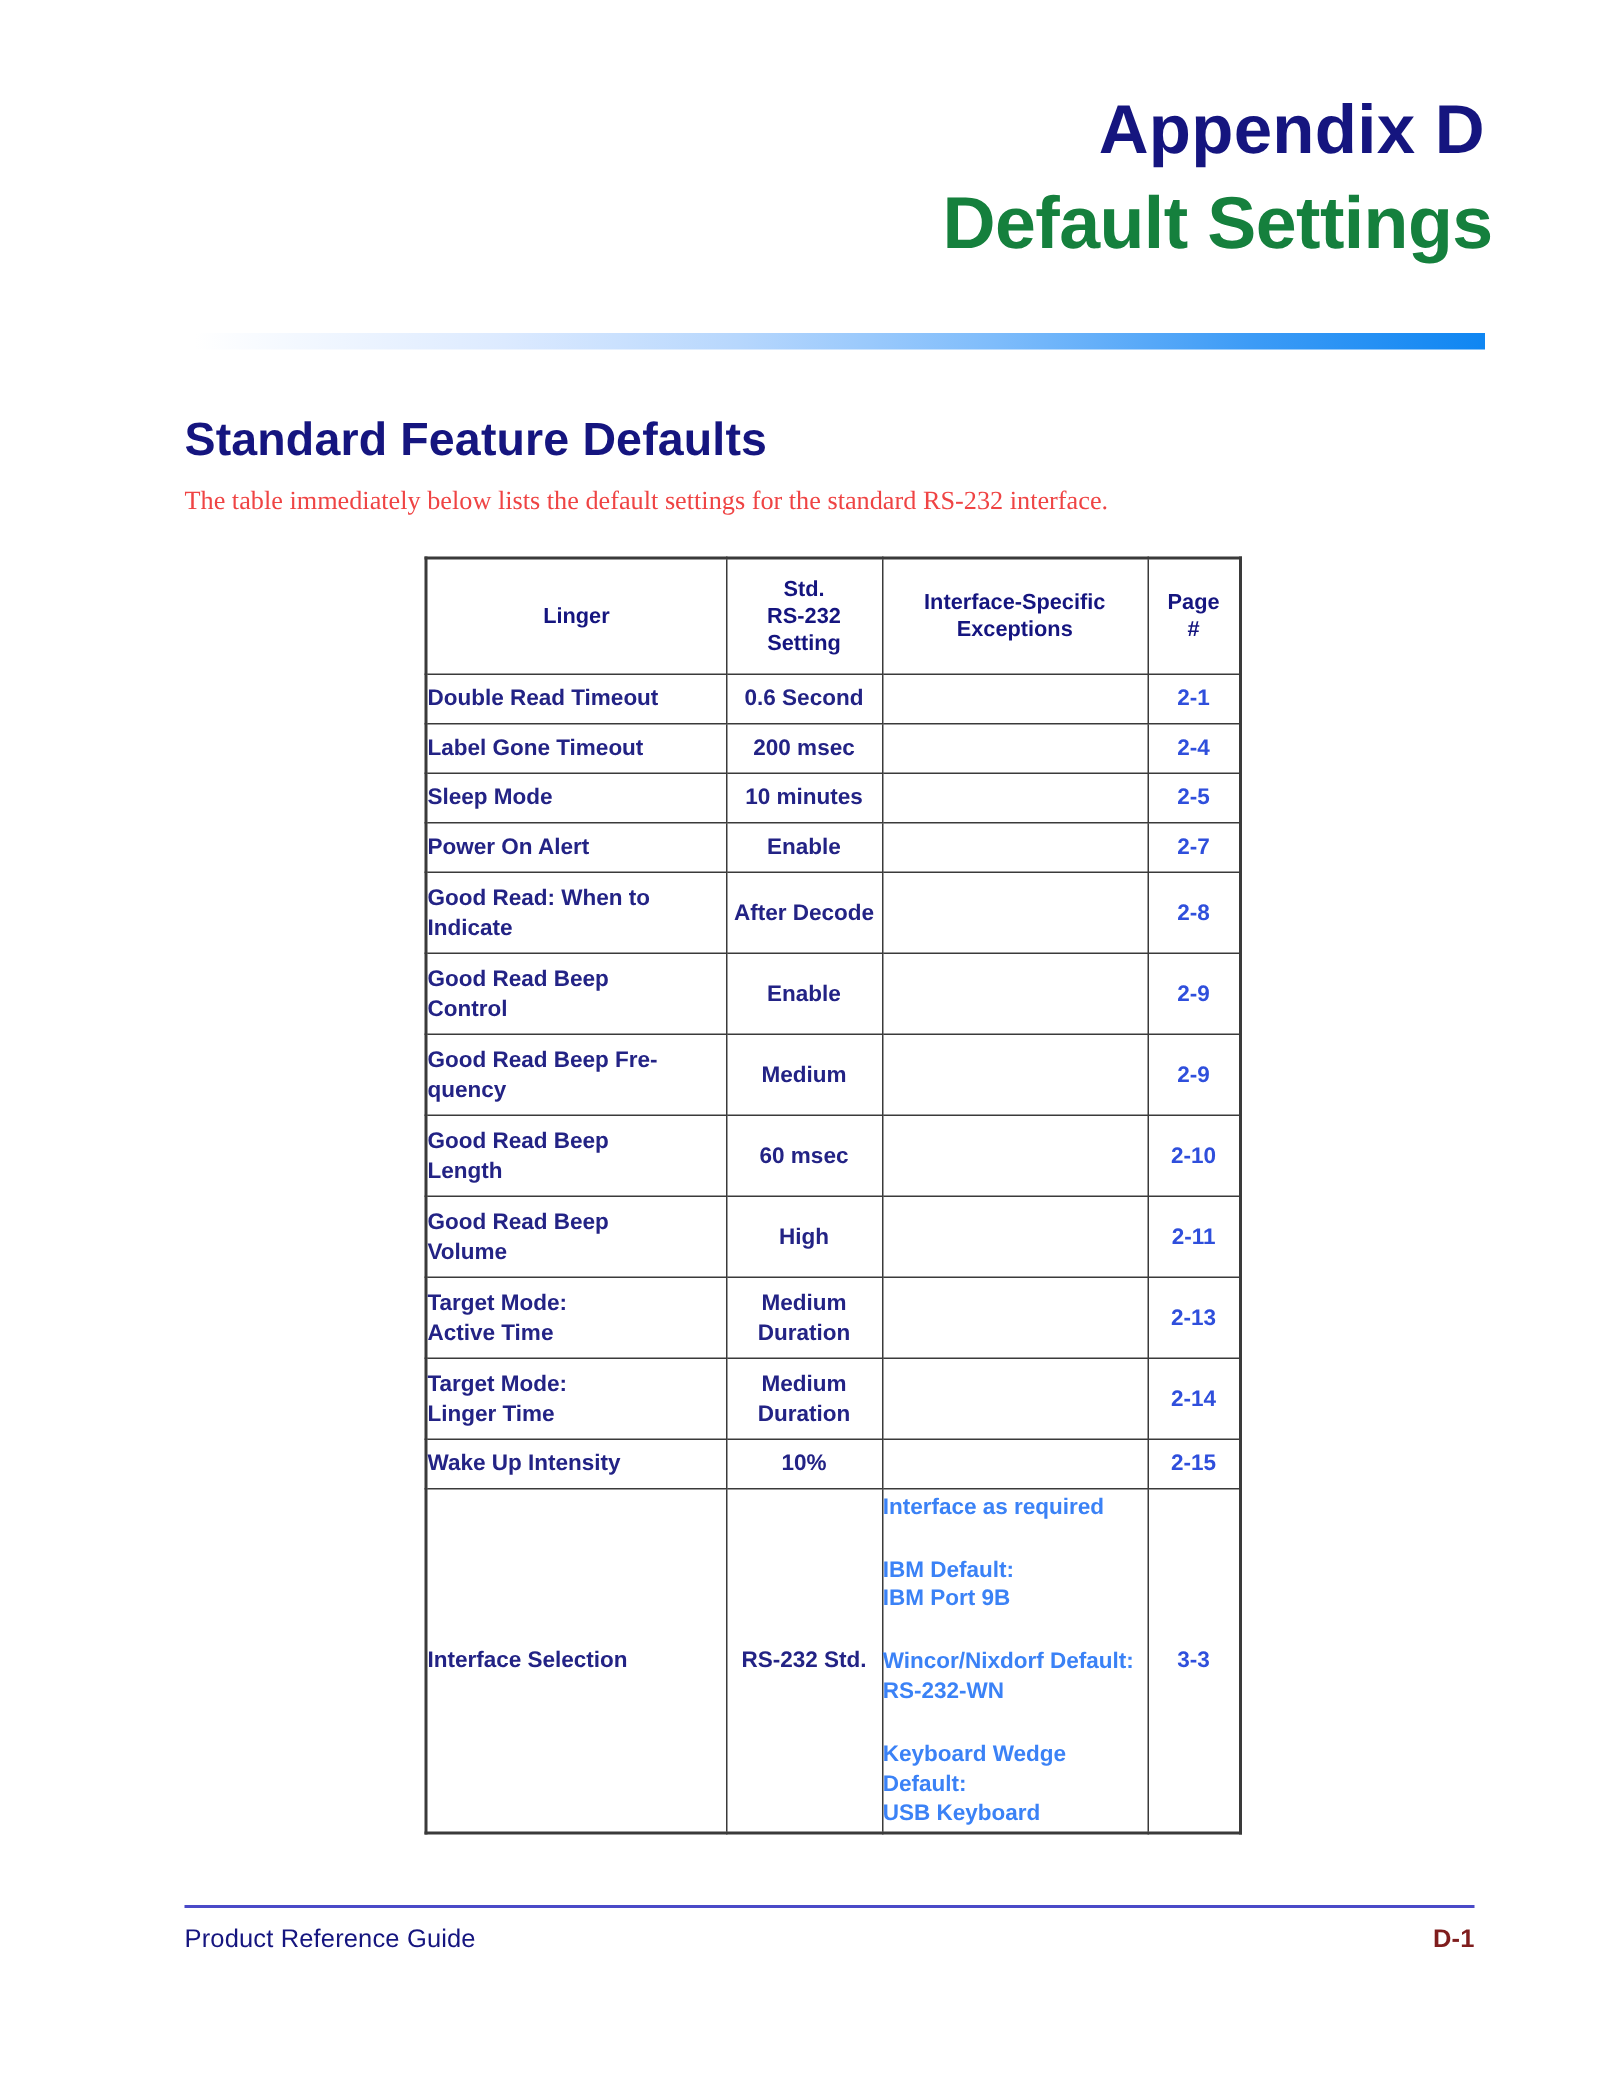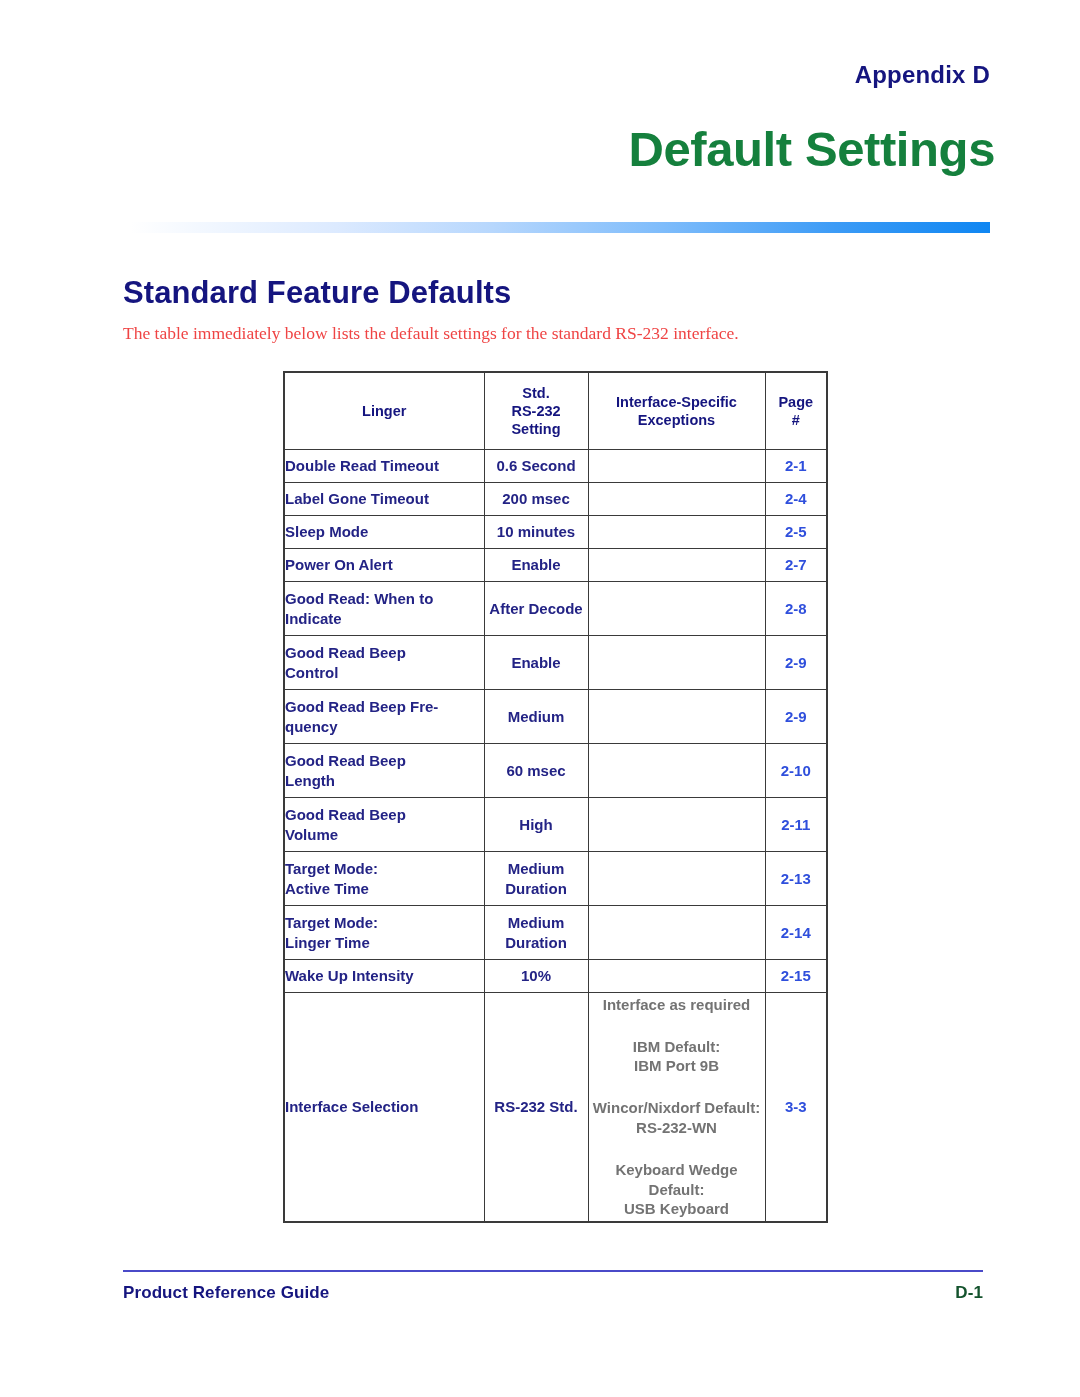--- a/index.html
+++ b/index.html
@@ -23,21 +23,21 @@
     overflow: hidden;
   }
 
   
   .appendix-label {
     position: absolute;
     left: 123px;
     top: 62px;
     width: 867px;
     text-align: right;
-    font-size: 24px;
+    font-size: 46px;
     font-weight: bold;
     letter-spacing: 0.2px;
     color: #15157f;
     line-height: 1.05;
   }
   .chapter-title {
     position: absolute;
     left: 128px;
     top: 124px;
     width: 867px;
@@ -131,23 +131,22 @@
     text-align: left;
     padding: 8px 10px 8px 11px;
     color: #232385;
   }
   td.setting-cell {
     text-align: center;
     padding: 8px 4px;
     color: #232385;
   }
   td.exception-cell {
-    text-align: center;
     padding: 8px 6px;
-    color: #737373;
+    color: #3b82f6;
   }
   td.page-cell {
     text-align: center;
     padding: 8px 4px;
     color: #2f4fdc;
   }
 
   tbody tr.short-row td { height: 32px; }
   tbody tr.tall-row  td { height: 53px; }
   tbody tr.mega-row  td { height: 228px; }
@@ -162,33 +161,33 @@
     top: 1270px;
     width: 860px;
     height: 2px;
     background: #4a4ac8;
   }
   .footer-left {
     position: absolute;
     left: 123px;
     top: 1283px;
     font-size: 17px;
-    font-weight: bold;
+    font-weight: normal;
     color: #15157f;
     letter-spacing: 0.1px;
   }
   .footer-right {
     position: absolute;
     left: 123px;
     top: 1283px;
     width: 860px;
     text-align: right;
     font-size: 17px;
     font-weight: bold;
-    color: #14532d;
+    color: #7f1d1d;
     letter-spacing: 0.1px;
   }
 </style>
 </head>
 <body>
 
 <div class="page">
 
   <div class="appendix-label">Appendix D</div>
   <div class="chapter-title">Default Settings</div>

